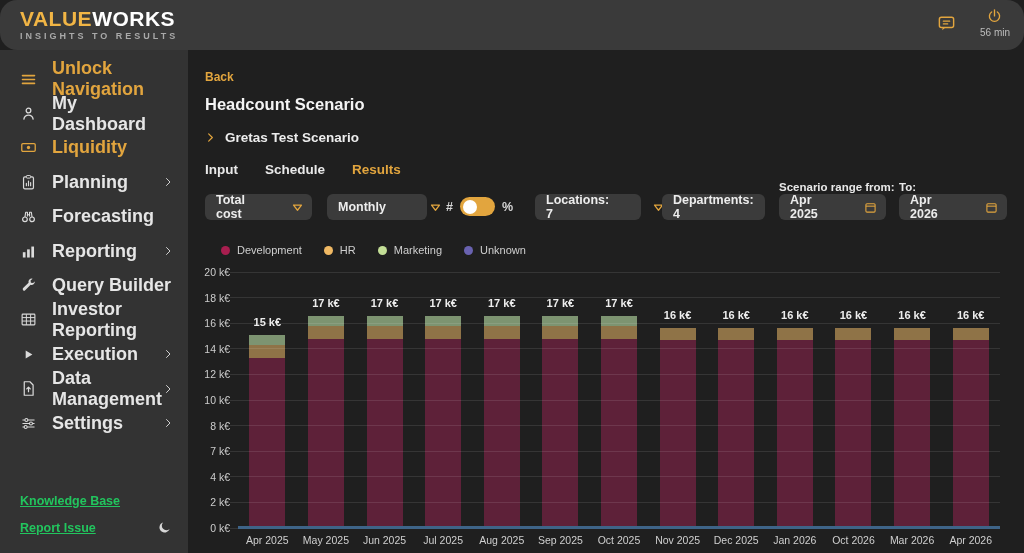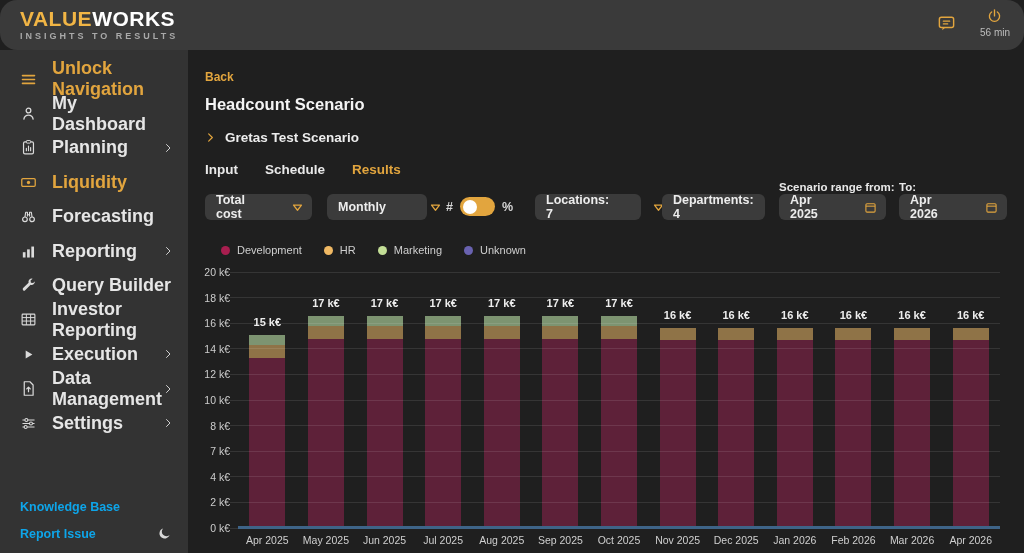--- a/index.html
+++ b/index.html
@@ -19,21 +19,21 @@
 
   
   .sidebar { position:absolute; left:0; top:50px; width:188px; height:503px; background:#333333; z-index:4; }
   .nav { padding-top:12px; }
   .nav-item { position:relative; height:34.4px; display:flex; align-items:center; padding:0 14px 0 20px; color:#E6E6E6; font-size:18px; font-weight:bold; cursor:pointer; }
   .nav-item .nico { width:17px; height:17px; margin-right:15px; flex:0 0 17px; color:#DBDBDB; }
   .nav-item .chev { margin-left:auto; width:12px; height:12px; color:#CFCFCF; }
   .nav-item.active { color:#E2A53E; }
   .nav-item.active .nico { color:#E2A53E; }
   .side-footer { position:absolute; left:0; bottom:0; width:100%; }
-  .side-link { position:relative; display:flex; align-items:flex-end; padding:0 16px 0 20px; height:27px; color:#0ea5e9; font-size:12.5px; font-weight:bold; cursor:pointer; }
+  .side-link { position:relative; display:flex; align-items:center; padding:0 16px 0 20px; height:27px; color:#22c55e; font-size:12.5px; font-weight:bold; cursor:pointer;text-decoration:underline; }
   .side-footer { padding-bottom:12px; }
   .moon { margin-left:auto; width:15px; height:15px; }
 
   
   .main { position:absolute; left:188px; top:50px; width:836px; height:503px; background:#1F1F1F; }
   .back { position:absolute; left:17px; top:20px; font-size:12px; font-weight:bold; color:#E2A53E; cursor:pointer; }
   .page-title { position:absolute; left:17px; top:45px; font-size:16.5px; font-weight:bold; color:#F4F4F4; }
   .scenario { position:absolute; left:17px; top:80px; display:flex; align-items:center; gap:9px; font-size:13.5px; font-weight:bold; color:#EDEDED; cursor:pointer; }
   .scenario .sc-chev { color:#E2A53E; width:11px; height:11px; }
   .tabs { position:absolute; left:17px; top:112px; display:flex; gap:27px; }
@@ -114,44 +114,44 @@
       <div class="nav-item">
         <span class="nico">
             <svg width="17" height="17" viewBox="0 0 24 24">
               <circle cx="12" cy="7.8" r="3.3" fill="none" stroke="currentColor" stroke-width="1.8"></circle>
               <path d="M5.5 20c.6-4 3.2-5.8 6.5-5.8s5.9 1.8 6.5 5.8" fill="none" stroke="currentColor" stroke-width="1.8" stroke-linecap="round"></path>
             </svg>
           </span>
         <span>My Dashboard</span>
       </div>
 
+      <div class="nav-item active">
+        <span class="nico">
+            <svg width="17" height="17" viewBox="0 0 24 24">
+              <rect x="2.5" y="6.5" width="19" height="11" rx="1.6" fill="none" stroke="currentColor" stroke-width="1.8"></rect>
+              <circle cx="12" cy="12" r="2.3" fill="currentColor"></circle>
+            </svg>
+          </span>
+        <span>Liquidity</span>
+      </div>
+
       <div class="nav-item">
         <span class="nico">
             <svg width="17" height="17" viewBox="0 0 24 24">
               <rect x="5" y="4" width="14" height="17" rx="2" fill="none" stroke="currentColor" stroke-width="1.7"></rect>
               <rect x="9" y="2.2" width="6" height="3.6" rx="1" fill="#333" stroke="currentColor" stroke-width="1.4"></rect>
               <path d="M9 16.5v-3.5M12 16.5v-6.5M15 16.5v-4.5" stroke="currentColor" stroke-width="1.6" stroke-linecap="round"></path>
             </svg>
           </span>
         <span>Planning</span>
         <span class="chev">
             <svg width="12" height="12" viewBox="0 0 24 24">
               <path d="M9 5l7 7-7 7" fill="none" stroke="currentColor" stroke-width="2" stroke-linecap="round" stroke-linejoin="round"></path>
             </svg>
           </span>
-      </div>
-
-      <div class="nav-item active">
-        <span class="nico">
-            <svg width="17" height="17" viewBox="0 0 24 24">
-              <rect x="2.5" y="6.5" width="19" height="11" rx="1.6" fill="none" stroke="currentColor" stroke-width="1.8"></rect>
-              <circle cx="12" cy="12" r="2.3" fill="currentColor"></circle>
-            </svg>
-          </span>
-        <span>Liquidity</span>
       </div>
 
       <div class="nav-item">
         <span class="nico">
             <svg width="17" height="17" viewBox="0 0 24 24">
               <circle cx="7" cy="16" r="3.3" fill="none" stroke="currentColor" stroke-width="1.7"></circle>
               <circle cx="17" cy="16" r="3.3" fill="none" stroke="currentColor" stroke-width="1.7"></circle>
               <path d="M7 12.7L8 6h2.5v6M17 12.7L16 6h-2.5v6M10.5 9.5h3" fill="none" stroke="currentColor" stroke-width="1.6" stroke-linejoin="round"></path>
             </svg>
           </span>
@@ -483,18 +483,18 @@
         <div class="xtick" style="left: 79.3077px;">Apr 2025</div>
         <div class="xtick" style="left: 137.923px;">May 2025</div>
         <div class="xtick" style="left: 196.538px;">Jun 2025</div>
         <div class="xtick" style="left: 255.154px;">Jul 2025</div>
         <div class="xtick" style="left: 313.769px;">Aug 2025</div>
         <div class="xtick" style="left: 372.385px;">Sep 2025</div>
         <div class="xtick" style="left: 431px;">Oct 2025</div>
         <div class="xtick" style="left: 489.615px;">Nov 2025</div>
         <div class="xtick" style="left: 548.231px;">Dec 2025</div>
         <div class="xtick" style="left: 606.846px;">Jan 2026</div>
-        <div class="xtick" style="left: 665.462px;">Feb 2026</div>
+        <div class="xtick" style="left: 665.462px;">Oct 2026</div>
         <div class="xtick" style="left: 724.077px;">Mar 2026</div>
         <div class="xtick" style="left: 782.692px;">Apr 2026</div>
       </div>
   </div>
 </div>
 
 </body></html>

